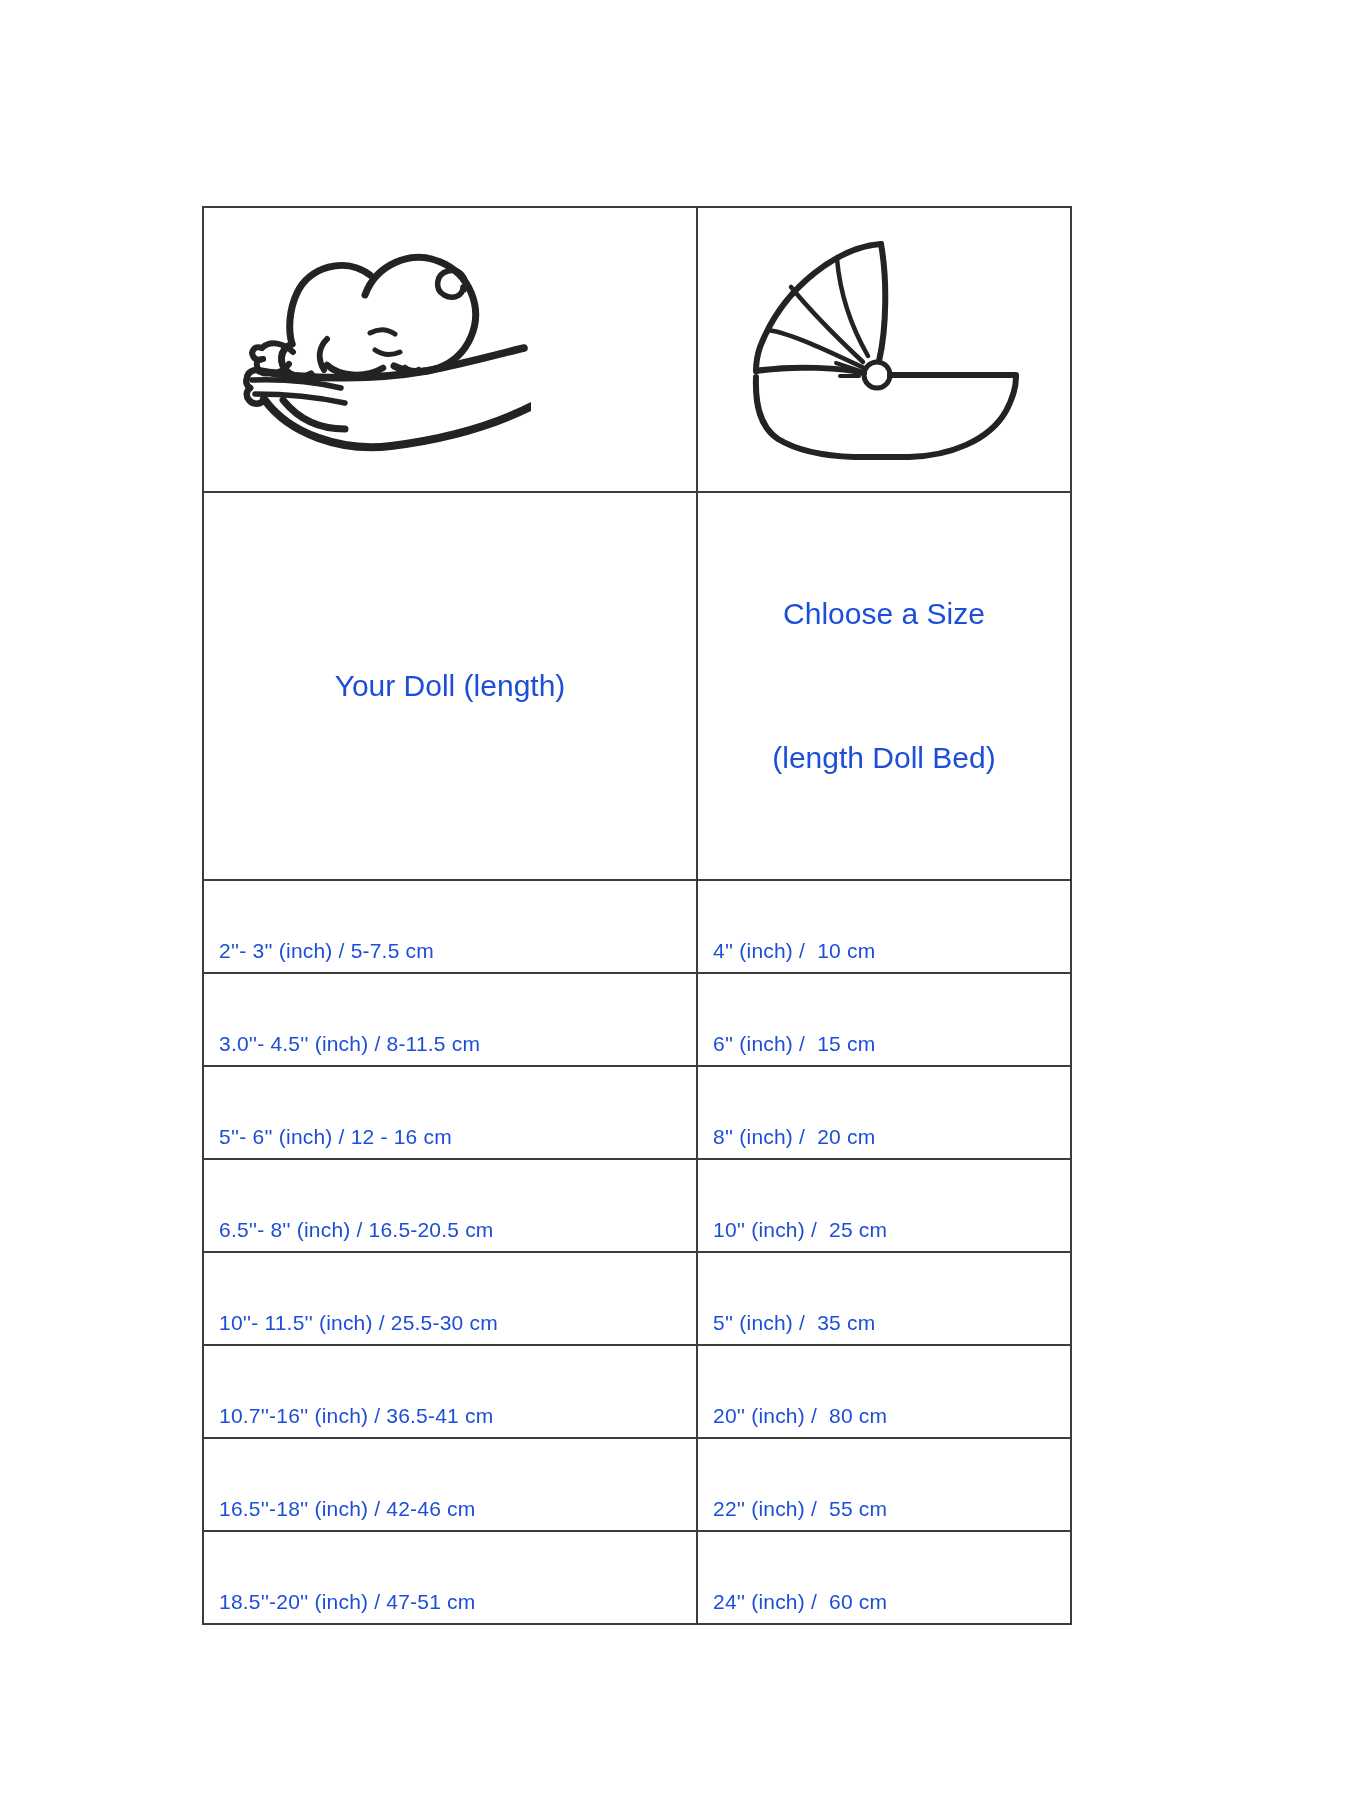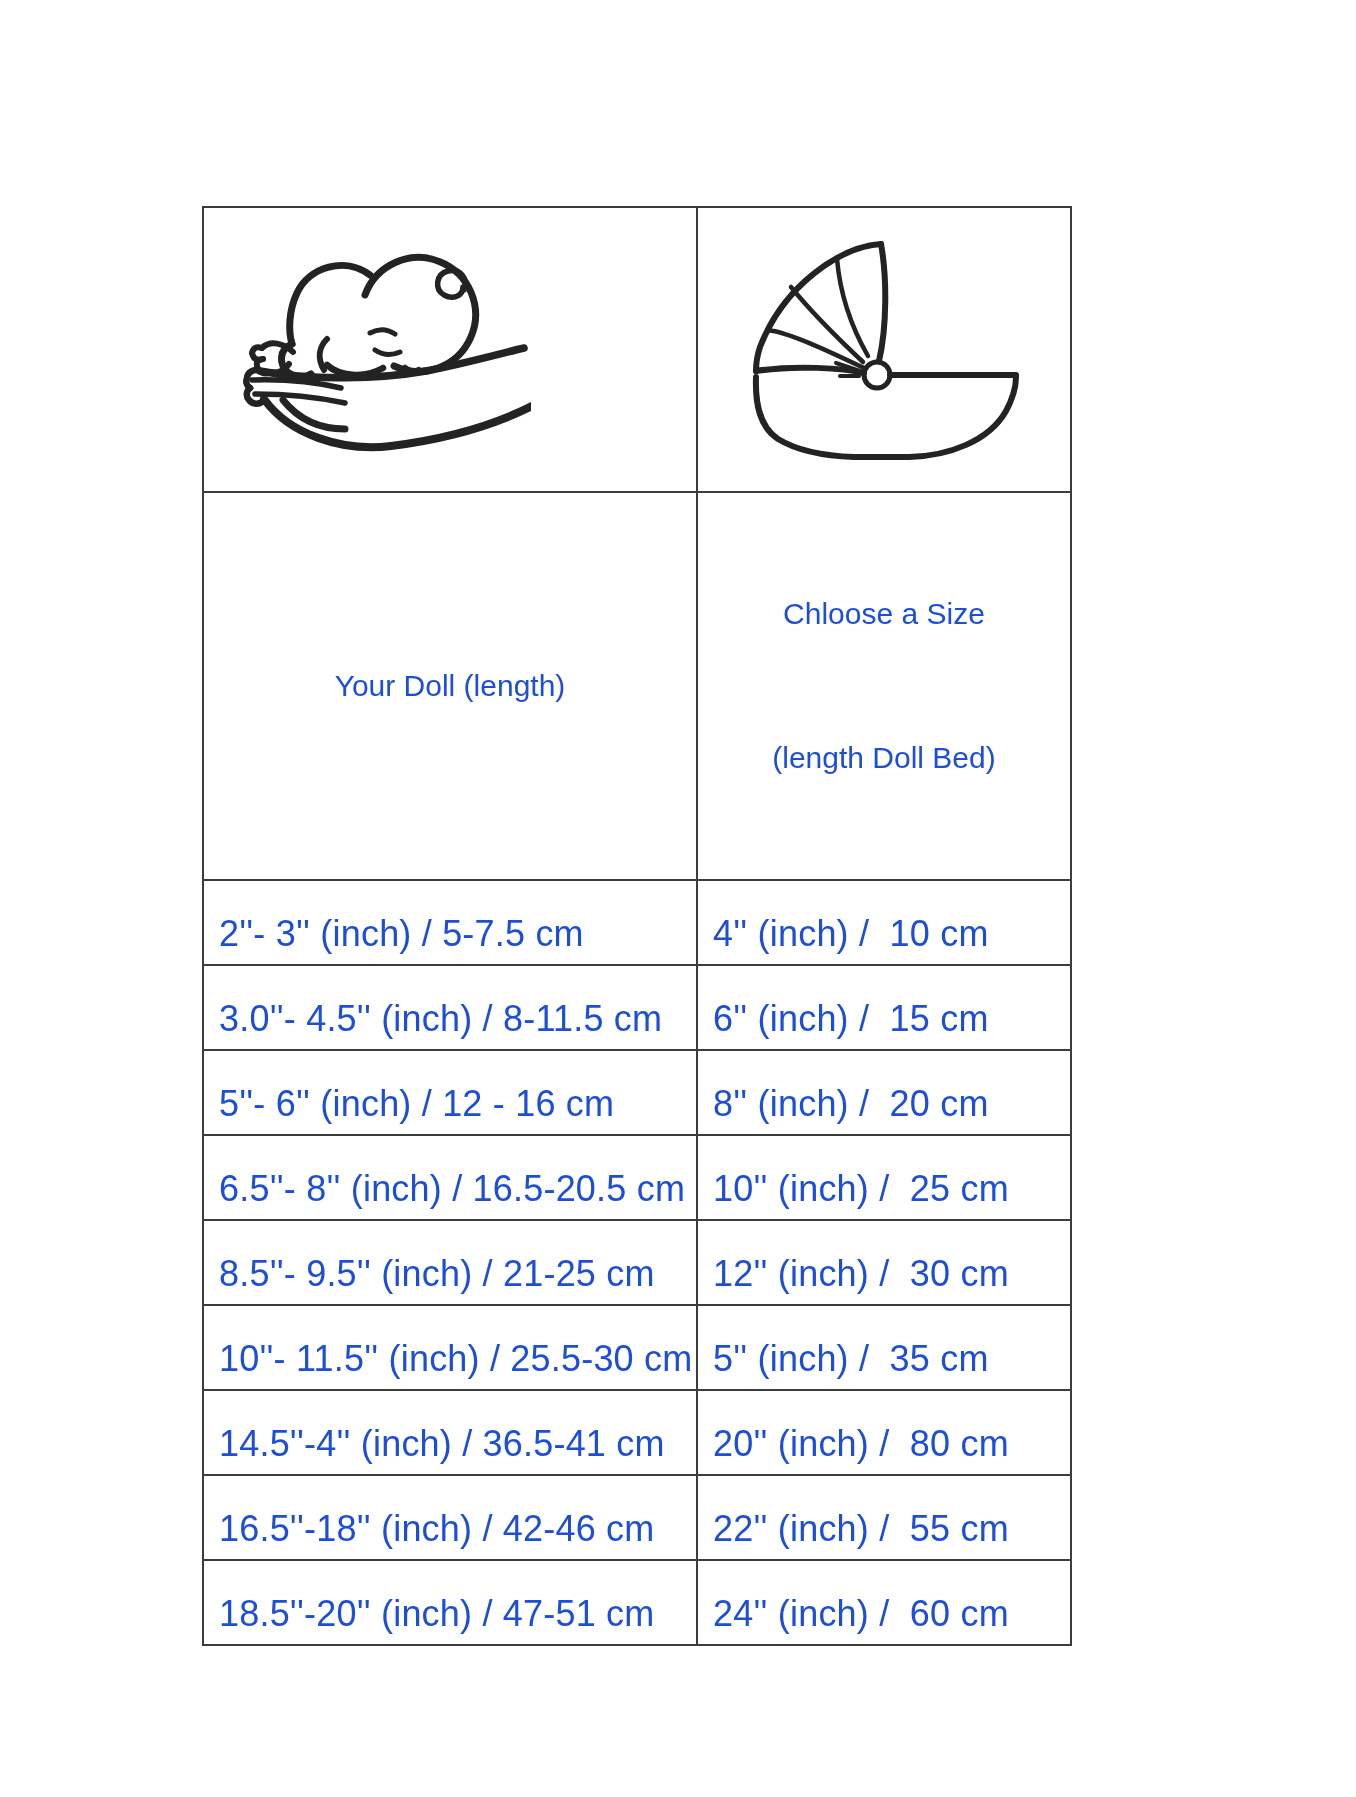--- a/index.html
+++ b/index.html
@@ -44,22 +44,22 @@
     text-align: center;
     vertical-align: middle;
     font-size: 30px;
     line-height: 48px;
     white-space: pre;
   }
 
   tr.row-data td {
     height: 74px;
     vertical-align: bottom;
-    font-size: 36px;
-    padding: 0 0 9px 15px;
+    font-size: 21px;
+    padding: 8px 0 9px 15px;
     white-space: pre;
     letter-spacing: 0.2px;
   }
 
   svg .ln {
     fill: none;
     stroke: #232323;
     stroke-linecap: round;
     stroke-linejoin: round;
   }
@@ -156,29 +156,25 @@
       </tr>
       <tr class="row-data">
         <td>5''- 6'' (inch) / 12 - 16 cm</td>
         <td>8'' (inch) /  20 cm</td>
       </tr>
       <tr class="row-data">
         <td>6.5''- 8'' (inch) / 16.5-20.5 cm</td>
         <td>10'' (inch) /  25 cm</td>
       </tr>
       <tr class="row-data">
-        <td>8.5''- 9.5'' (inch) / 21-25 cm</td>
-        <td>12'' (inch) /  30 cm</td>
-      </tr>
-      <tr class="row-data">
         <td>10''- 11.5'' (inch) / 25.5-30 cm</td>
         <td>5'' (inch) /  35 cm</td>
       </tr>
       <tr class="row-data">
-        <td>14.5''-4'' (inch) / 36.5-41 cm</td>
+        <td>10.7''-16'' (inch) / 36.5-41 cm</td>
         <td>20'' (inch) /  80 cm</td>
       </tr>
       <tr class="row-data">
         <td>16.5''-18'' (inch) / 42-46 cm</td>
         <td>22'' (inch) /  55 cm</td>
       </tr>
       <tr class="row-data">
         <td>18.5''-20'' (inch) / 47-51 cm</td>
         <td>24'' (inch) /  60 cm</td>
       </tr>

